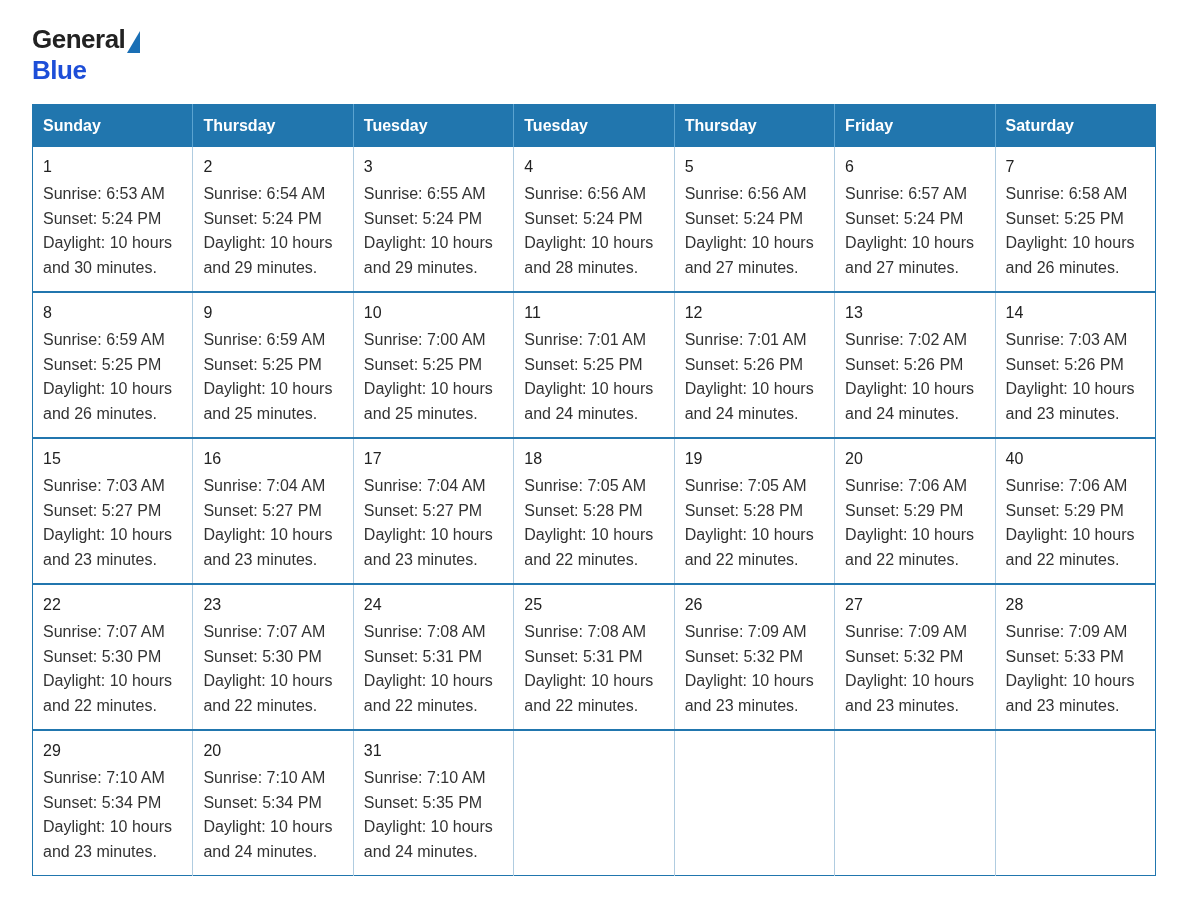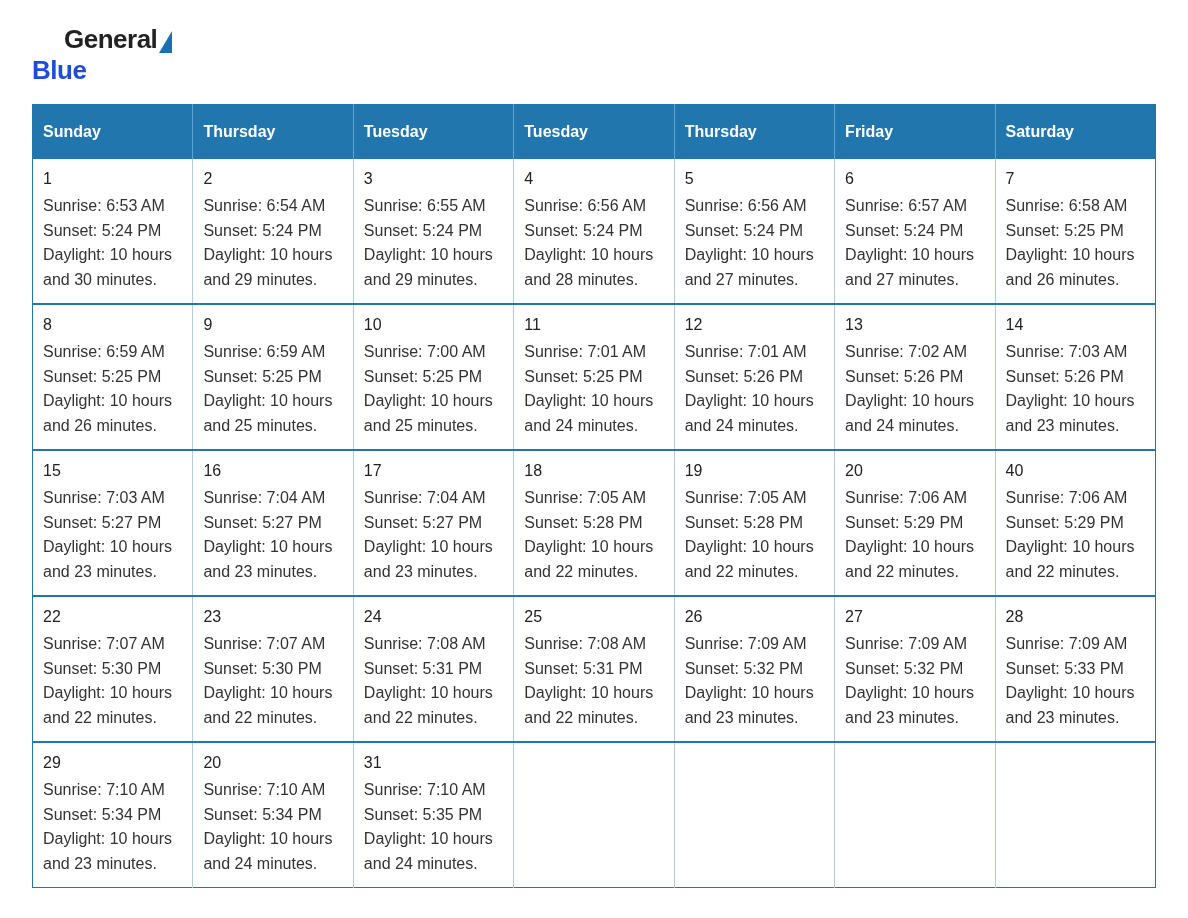--- a/index.html
+++ b/index.html
@@ -21,21 +21,20 @@
     }
     .logo {
       display: flex;
       flex-direction: column;
       align-items: flex-start;
     }
     .logo-text {
       display: flex;
       align-items: flex-end;
       gap: 0;
-      margin-left: 32px;
     }
     .logo-general {
       font-size: 26px;
       font-weight: bold;
       color: #222;
       letter-spacing: -0.5px;
     }
     .logo-blue-box {
       display: flex;
       align-items: flex-end;
@@ -73,21 +72,21 @@
     .cal-table {
       width: 100%;
       border-collapse: collapse;
       border: 1.5px solid #2176ae;
     }
     .cal-table thead tr th {
       background: #2176ae;
       color: #fff;
       font-size: 16px;
       font-weight: bold;
-      padding: 18px 10px;
+      padding: 12px 10px;
       text-align: left;
       border-right: 1px solid #5ba3d0;
     }
     .cal-table thead tr th:last-child {
       border-right: none;
     }
     .cal-table tbody tr td {
       vertical-align: top;
       padding: 8px 10px 10px 10px;
       border-right: 1px solid #b0cce0;

